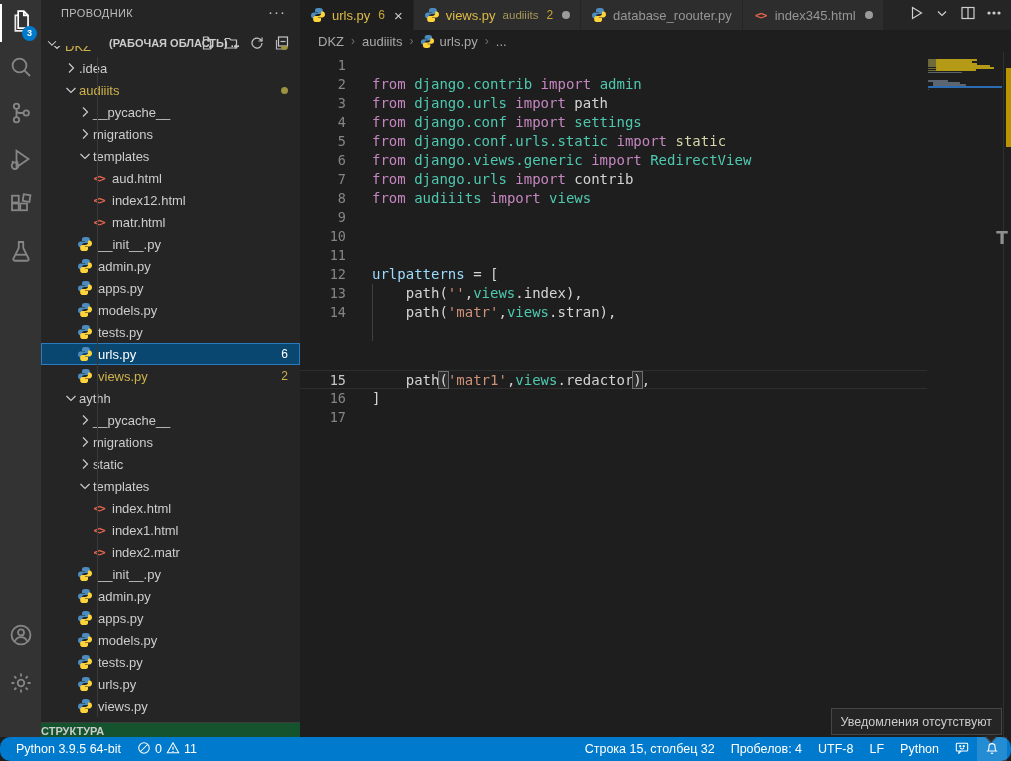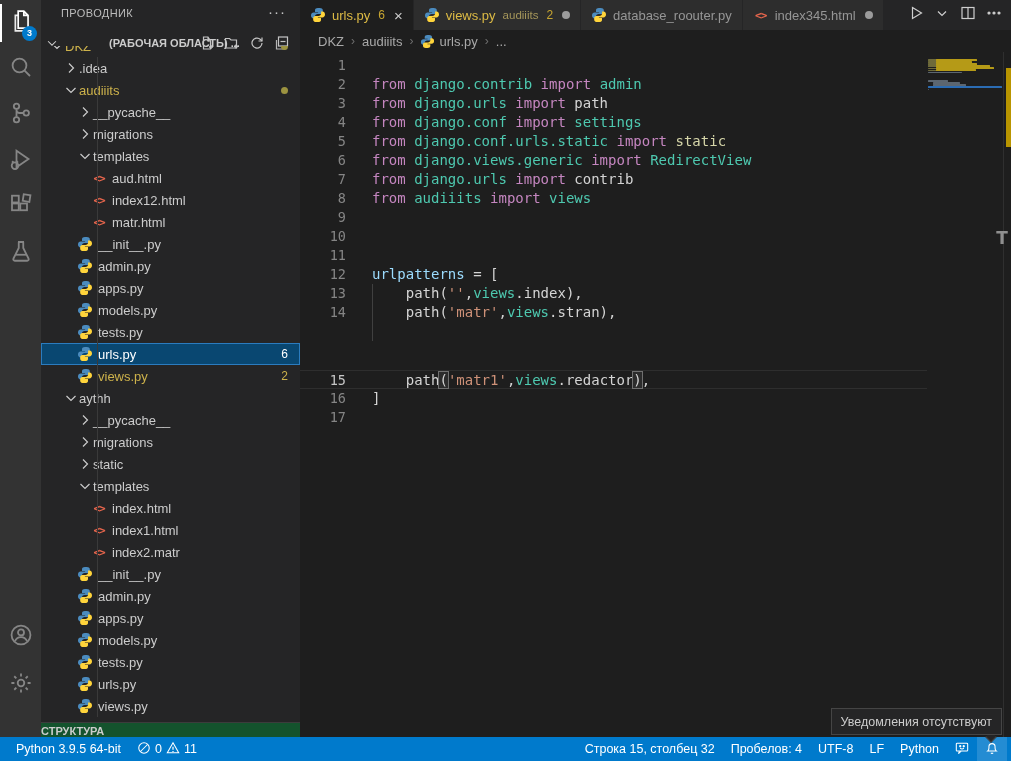--- a/index.html
+++ b/index.html
@@ -75,21 +75,21 @@
   #indent-guide { position:absolute; left:72px; width:1px; background:#404040; }
 
   
   #minimap { position:absolute; left:628px; top:5px; width:74px; height:120px; }
   .mm-bar { position:absolute; height:1.6px; border-radius:.5px; }
   #ruler { position:absolute; left:703px; top:0; width:8px; height:685px; border-left:1px solid #2f2f2f; }
   #ruler-warn { position:absolute; left:1.5px; top:16px; width:5px; height:79px; background:#b99500; }
   #t-glyph { position:absolute; left:694px; top:176px; width:16px; height:22px; color:#8f8f8f; font-size:17px; font-weight:bold; font-family:"DejaVu Sans",sans-serif; text-align:center; }
 
   
-  #statusbar { left:0; top:737px; width:1011px; height:24px; background:#007acc; color:#ffffff; display:flex; align-items:center; font-size:12.5px; }
+  #statusbar { left:0; top:737px; width:1011px; height:24px; background:#007acc; color:#ffffff; display:flex; align-items:center; font-size:12.5px;border-radius:10px; }
   .sb-item { display:flex; align-items:center; gap:4px; padding:0 8px; height:24px; cursor:pointer; }
   .sb-item svg { width:14px; height:14px; }
   #sb-left { display:flex; align-items:center; padding-left:8px; }
   #sb-right { margin-left:auto; display:flex; padding-right:4px; }
   .sb-item.hovered { background:rgba(255,255,255,.14); }
 
   
   #tooltip { position:absolute; right:9px; top:708px; height:27px; background:#252526; border:1px solid #454545; color:#cccccc; font-size:12.5px; display:flex; align-items:center; padding:0 9px; z-index:5; }
   #tooltip-arrow { position:absolute; right:16px; top:733px; width:8px; height:8px; background:#252526; border-right:1px solid #454545; border-bottom:1px solid #454545; transform:rotate(45deg); z-index:4; }
 </style>

